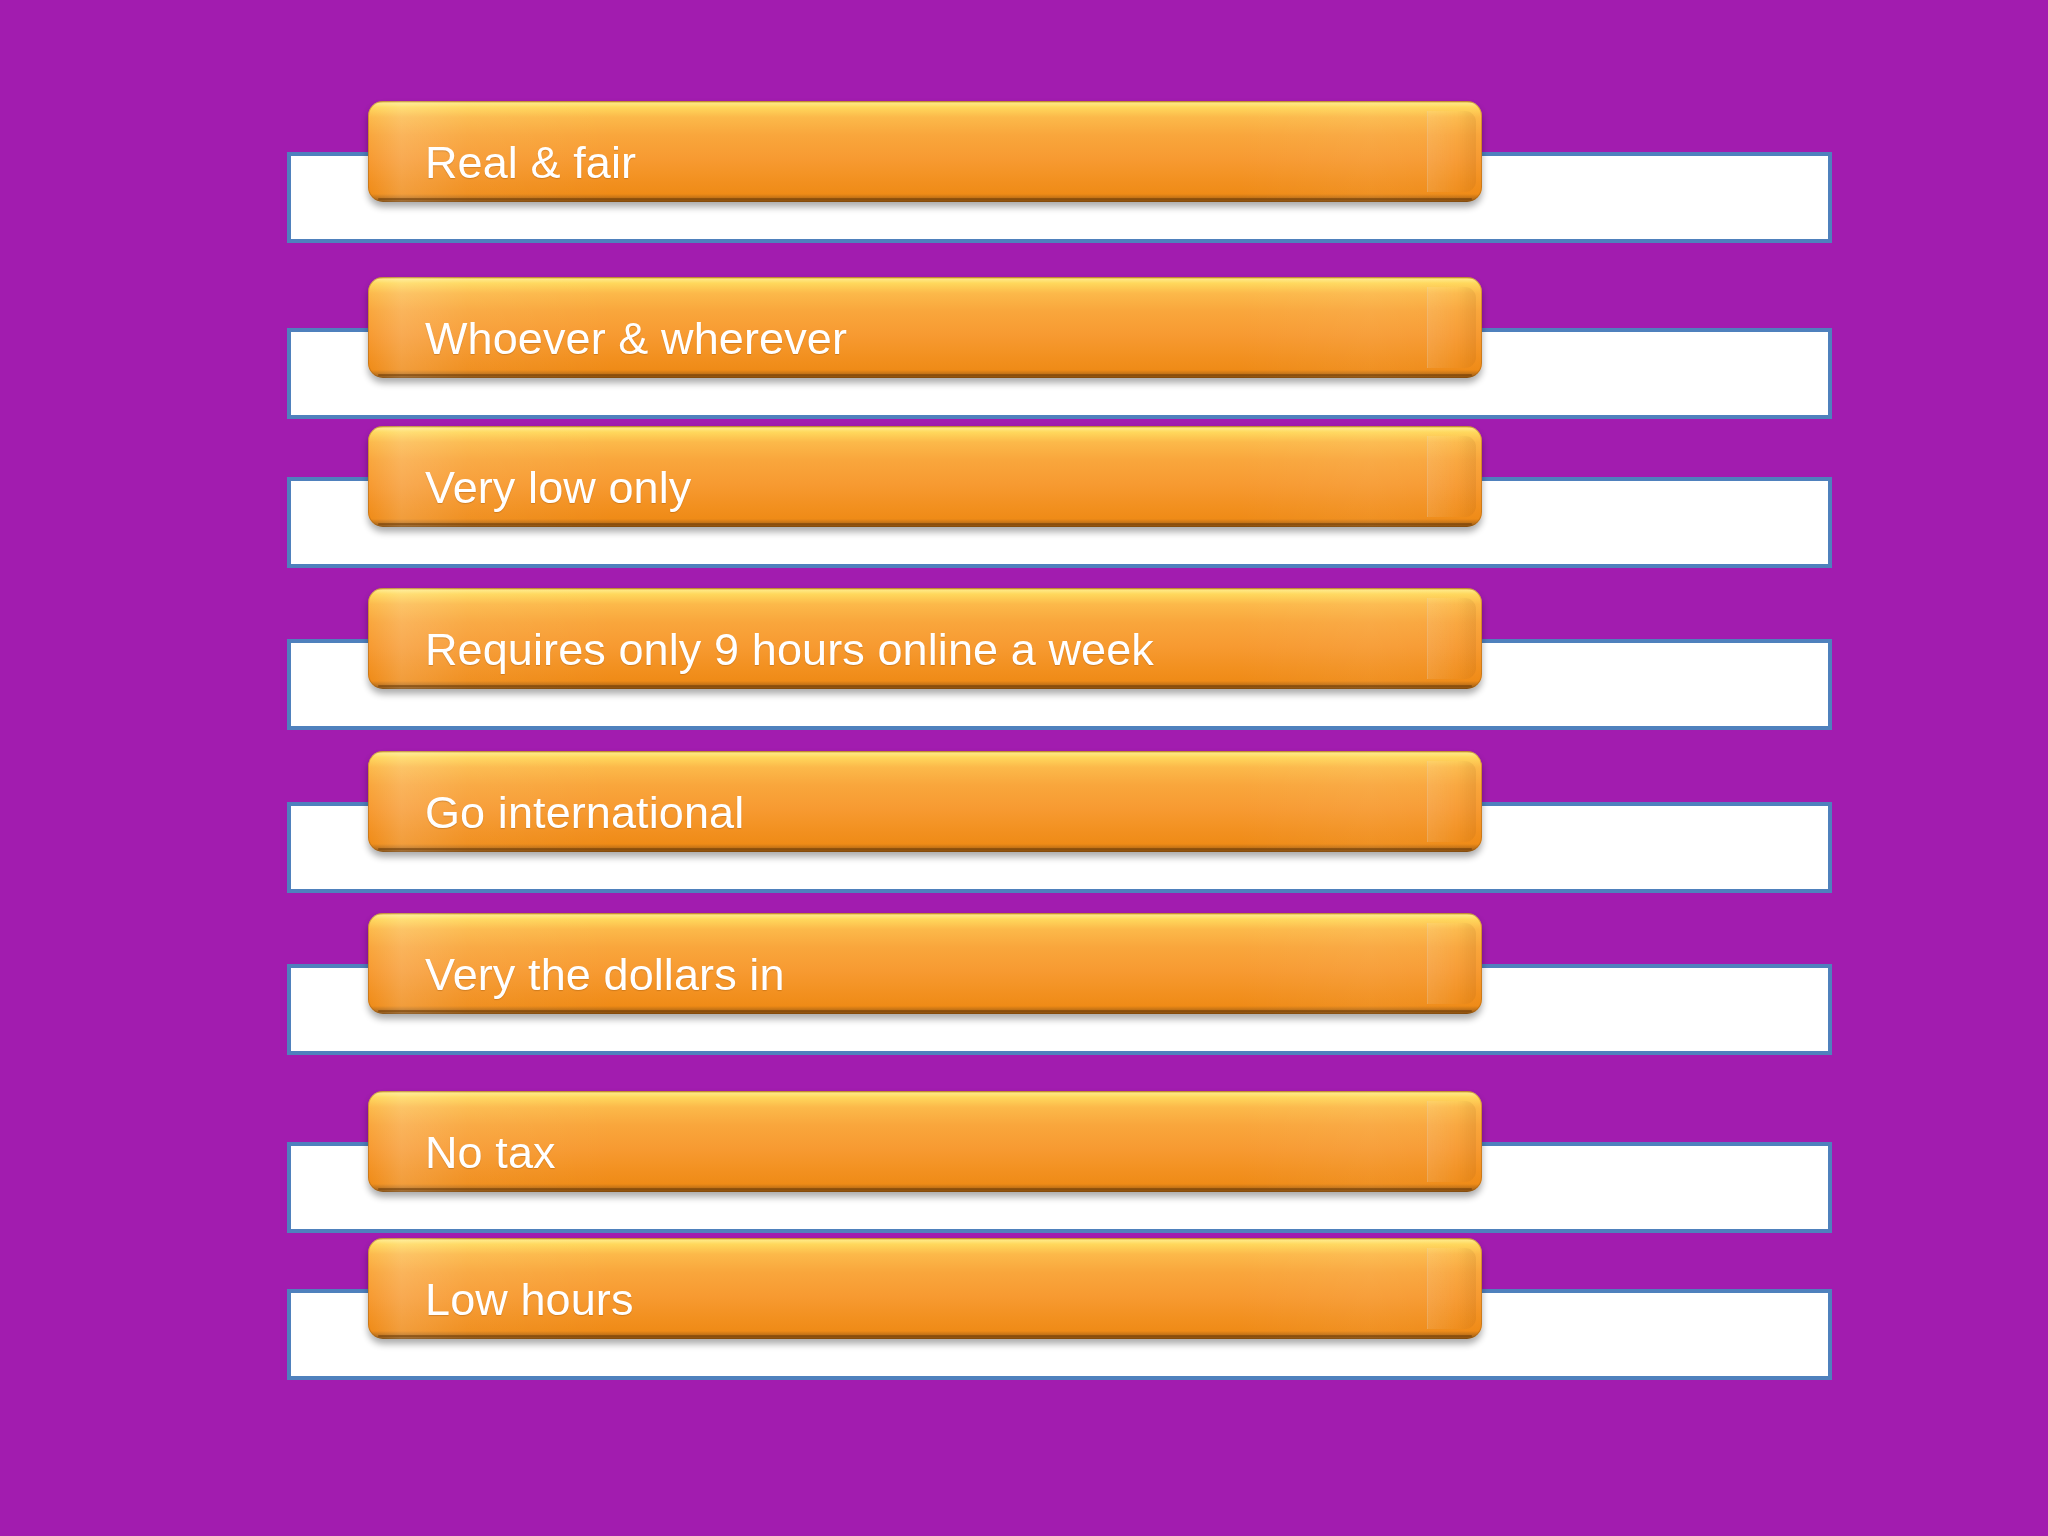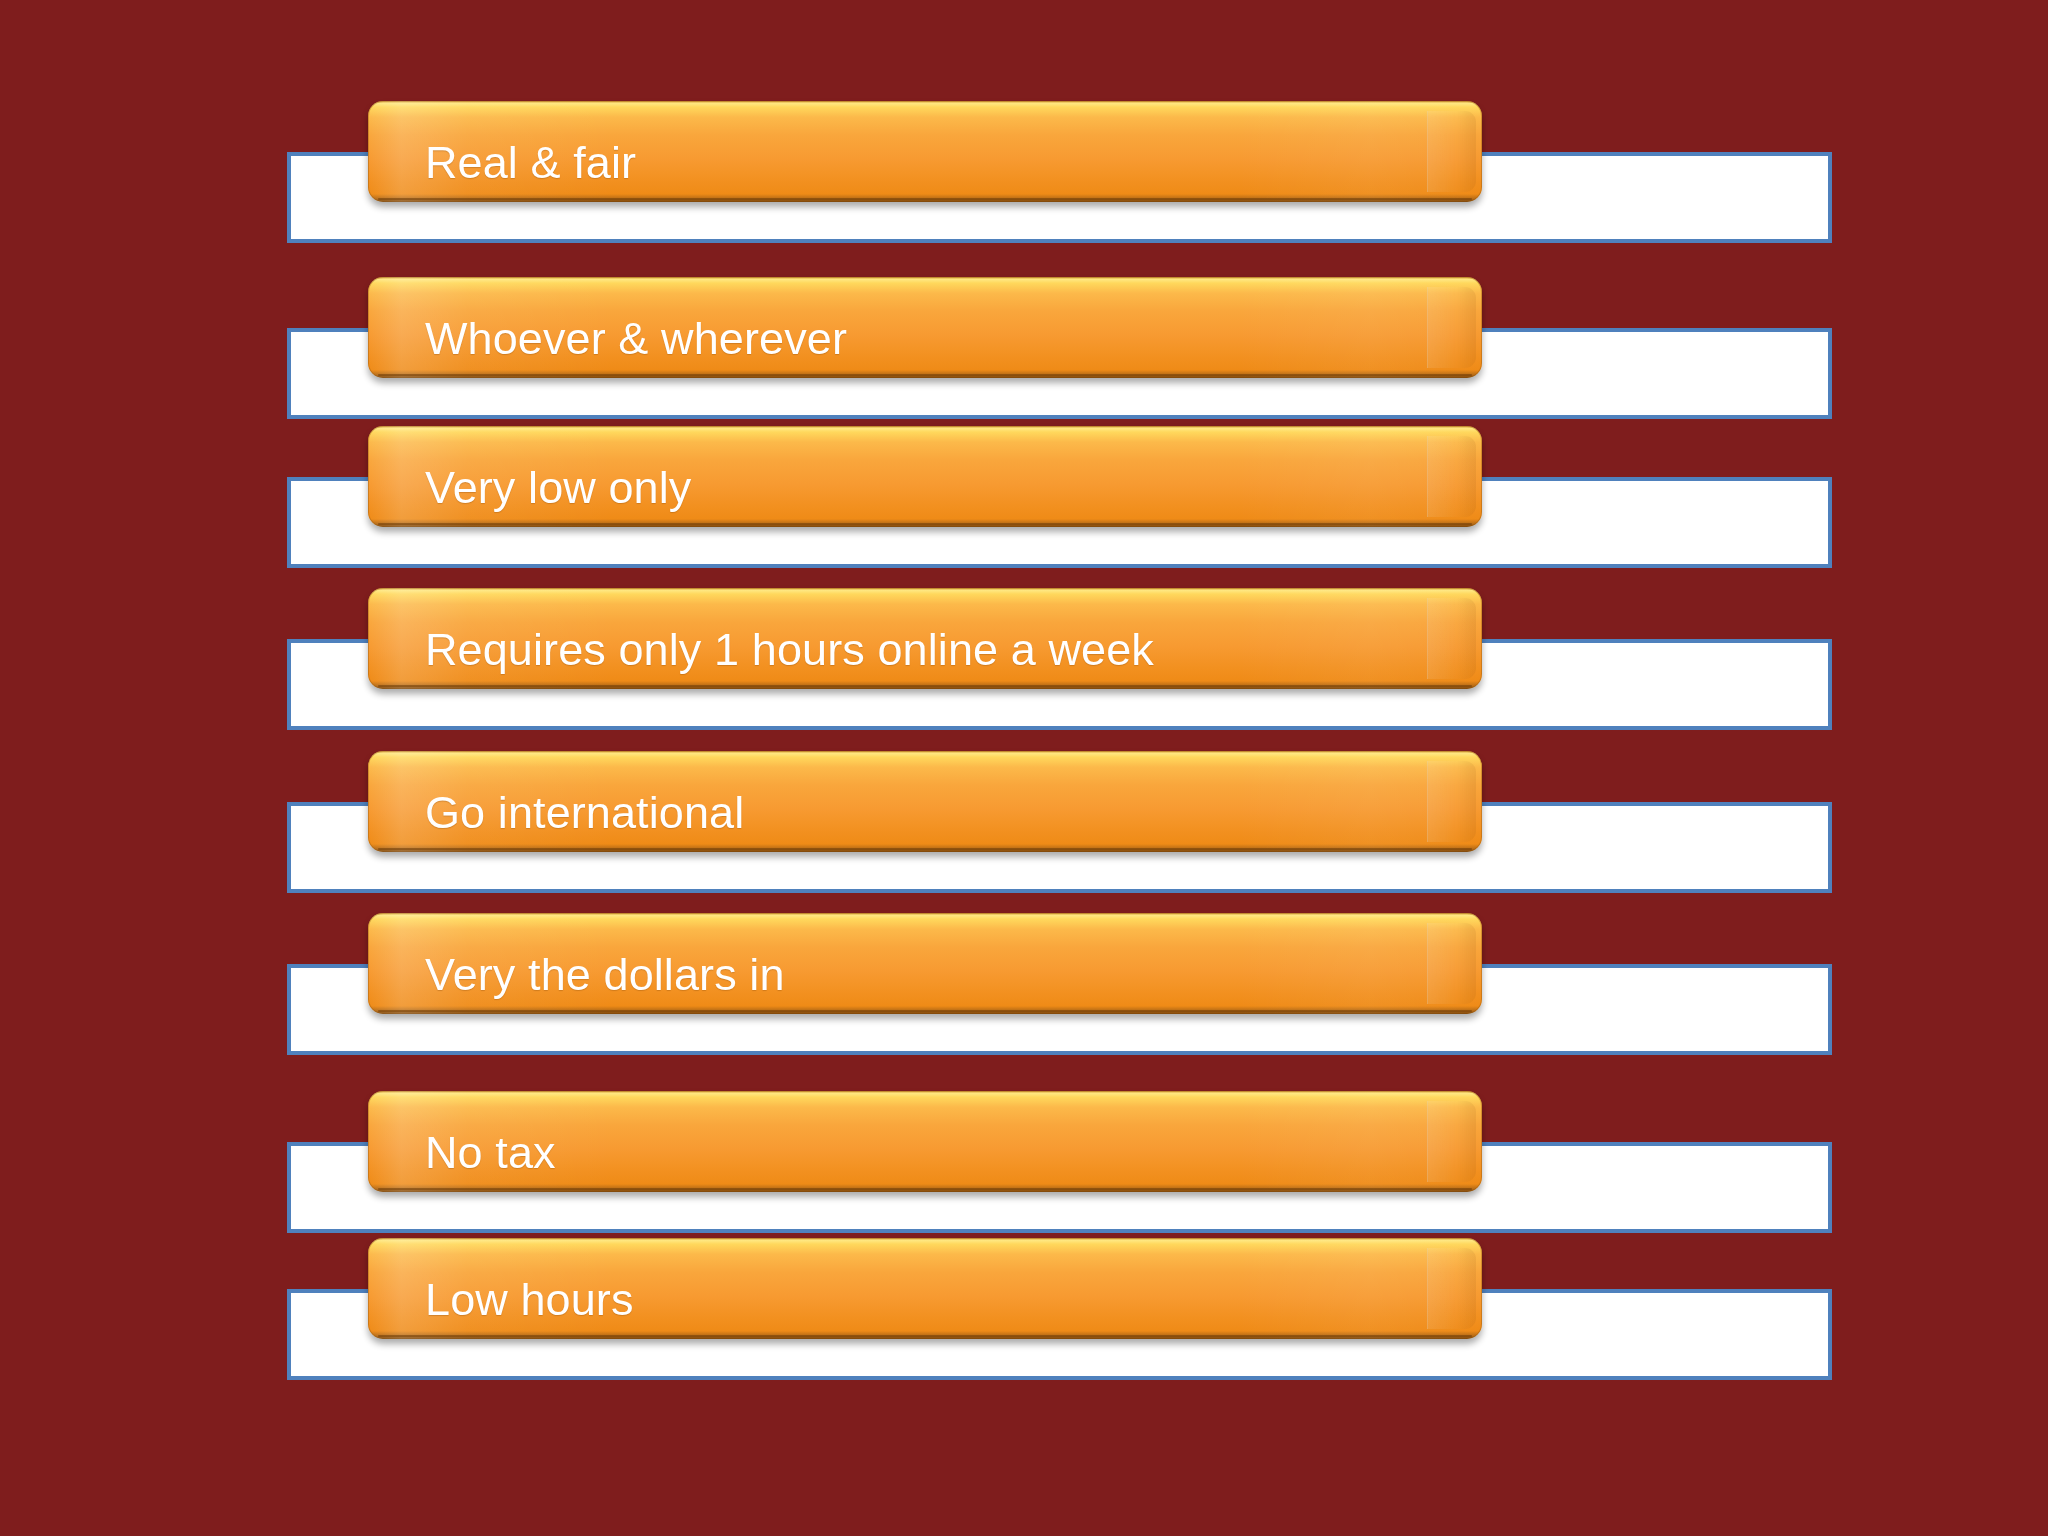--- a/index.html
+++ b/index.html
@@ -10,21 +10,21 @@
   }
   body {
     font-family: "Liberation Sans", sans-serif;
     -webkit-font-smoothing: antialiased;
   }
 
   #slide {
     position: relative;
     width: 2048px;
     height: 1536px;
-    background: #7f1d1d;
+    background: #a21caf;
     overflow: hidden;
   }
 
   
   .group {
     position: absolute;
     left: 0;
     top: 0;
     width: 2048px;
     height: 162px;
@@ -163,21 +163,21 @@
           <div class="bar-underline"></div>
           <div class="bar-label">Very low only</div>
         </div>
       </div>
       <div class="group" style="top: 588.2px;">
         <div class="callout-box"></div>
         <div class="bar">
           <div class="bar-sheen"></div>
           <div class="bar-bevel"></div>
           <div class="bar-underline"></div>
-          <div class="bar-label">Requires only 1 hours online a week</div>
+          <div class="bar-label">Requires only 9 hours online a week</div>
         </div>
       </div>
       <div class="group" style="top: 750.6px;">
         <div class="callout-box"></div>
         <div class="bar">
           <div class="bar-sheen"></div>
           <div class="bar-bevel"></div>
           <div class="bar-underline"></div>
           <div class="bar-label">Go international</div>
         </div>

